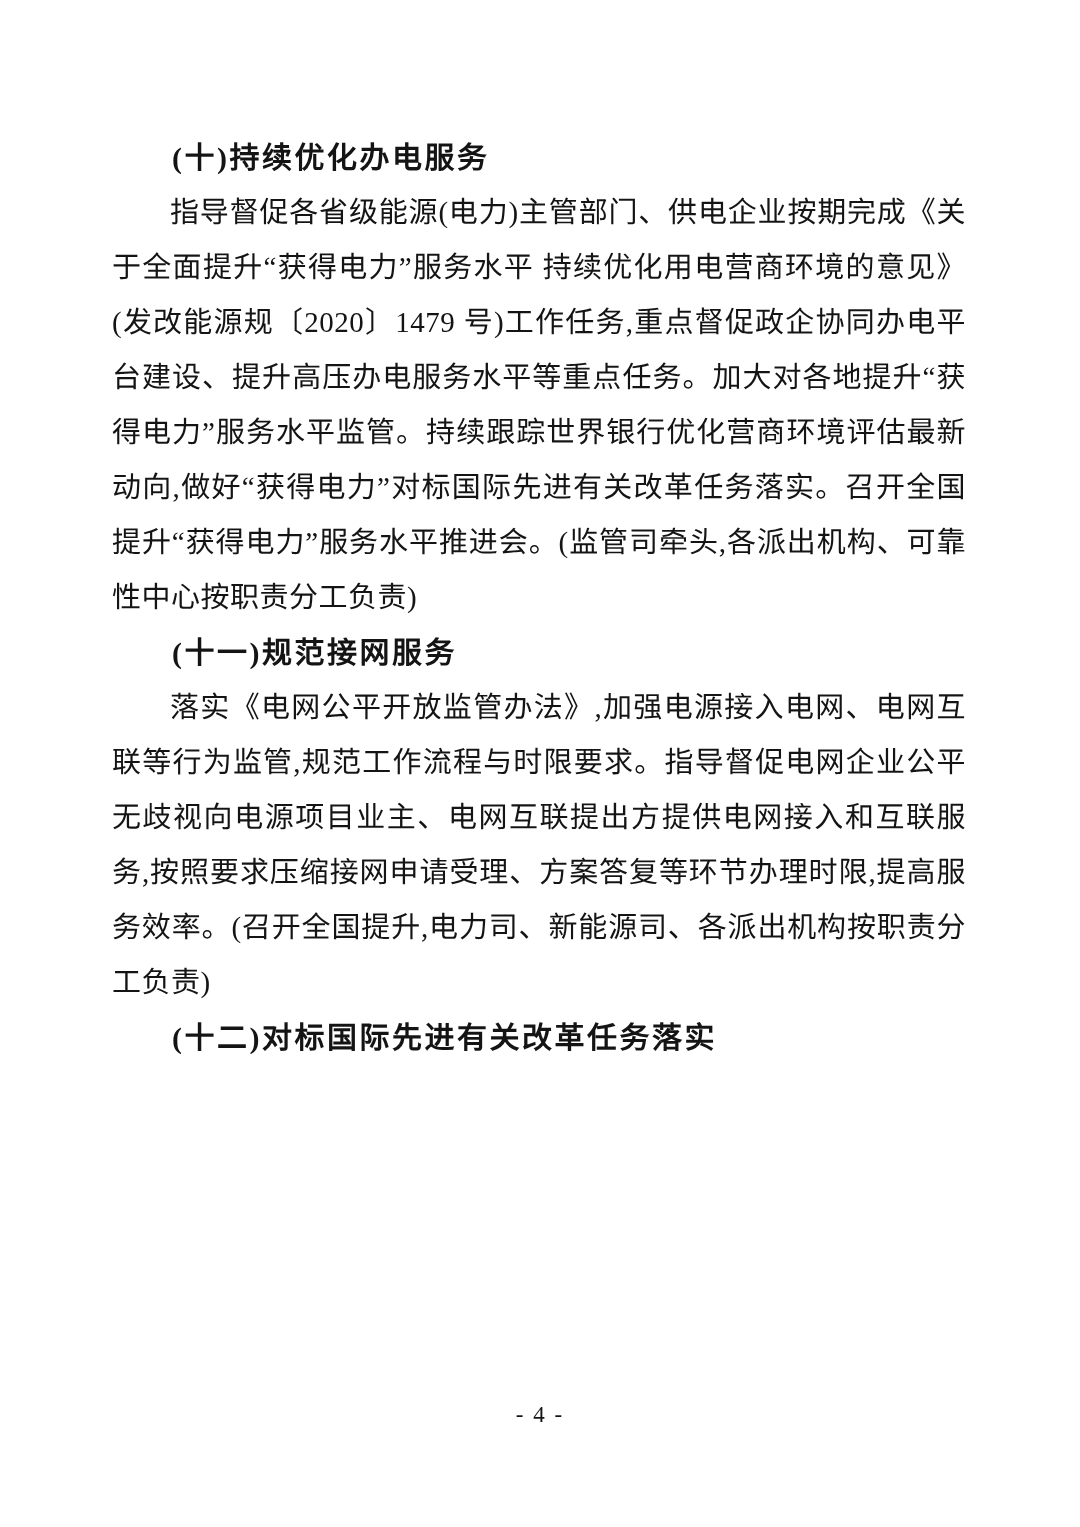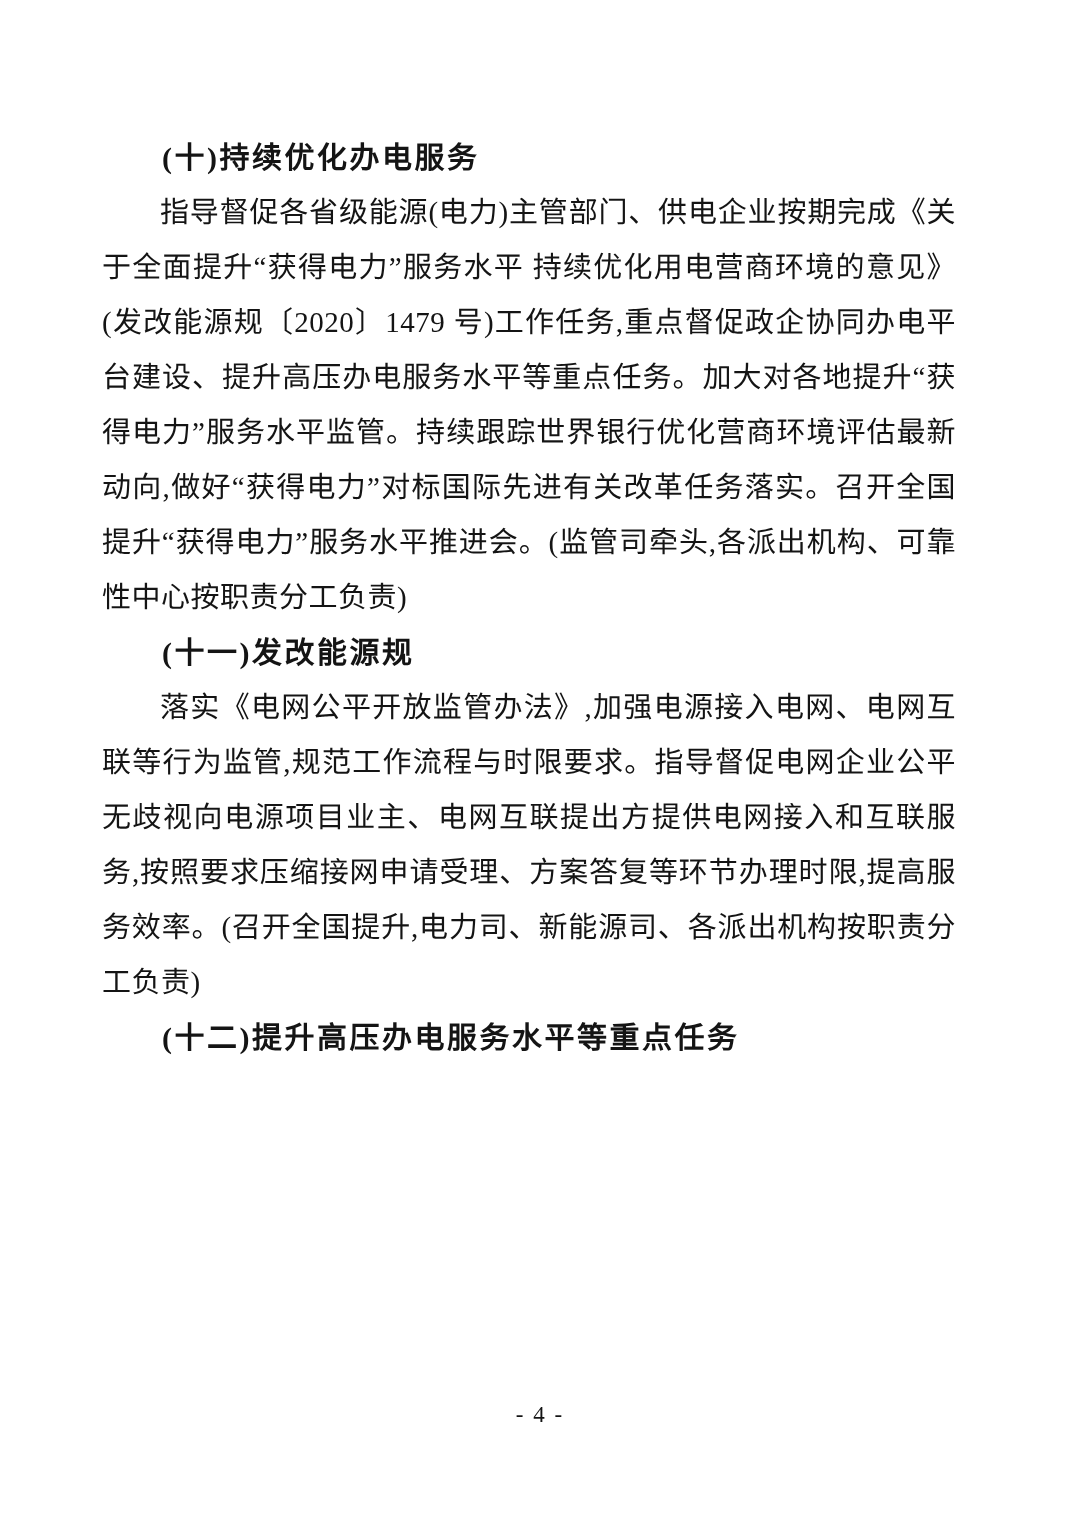--- a/index.html
+++ b/index.html
@@ -11,21 +11,21 @@
     position: relative;
     width: 1080px;
     height: 1527px;
     background: #ffffff;
     color: #141414;
     font-family: "Liberation Serif", "DejaVu Serif", serif;
     overflow: hidden;
   }
   .content {
     position: absolute;
-    left: 102px;
+    left: 112px;
     top: 130px;
     width: 854px;
   }
   .section-heading {
     font-size: 30px;
     font-weight: 700;
     line-height: 55px;
     margin: 0;
     padding: 0;
     text-indent: 2em;
@@ -61,26 +61,26 @@
 
 <div class="page">
   <div class="content">
 
     <section>
       <h2 class="section-heading">(十)持续优化办电服务</h2>
       <p class="section-body">指导督促各省级能源(电力)主管部门、供电企业按期完成《关于全面提升“获得电力”服务水平 持续优化用电营商环境的意见》(发改能源规〔2020〕1479 号)工作任务,重点督促政企协同办电平台建设、提升高压办电服务水平等重点任务。加大对各地提升“获得电力”服务水平监管。持续跟踪世界银行优化营商环境评估最新动向,做好“获得电力”对标国际先进有关改革任务落实。召开全国提升“获得电力”服务水平推进会。(监管司牵头,各派出机构、可靠性中心按职责分工负责)</p>
     </section>
 
     <section>
-      <h2 class="section-heading">(十一)发改能源规</h2>
+      <h2 class="section-heading">(十一)规范接网服务</h2>
       <p class="section-body">落实《电网公平开放监管办法》,加强电源接入电网、电网互联等行为监管,规范工作流程与时限要求。指导督促电网企业公平无歧视向电源项目业主、电网互联提出方提供电网接入和互联服务,按照要求压缩接网申请受理、方案答复等环节办理时限,提高服务效率。(召开全国提升,电力司、新能源司、各派出机构按职责分工负责)</p>
     </section>
 
     <section>
-      <h2 class="section-heading">(十二)提升高压办电服务水平等重点任务</h2>
+      <h2 class="section-heading">(十二)对标国际先进有关改革任务落实</h2>
     </section>
 
   </div>
 
   <footer class="page-footer">
     <span class="page-number">- 4 -</span>
   </footer>
 </div>
 
 </body></html>

